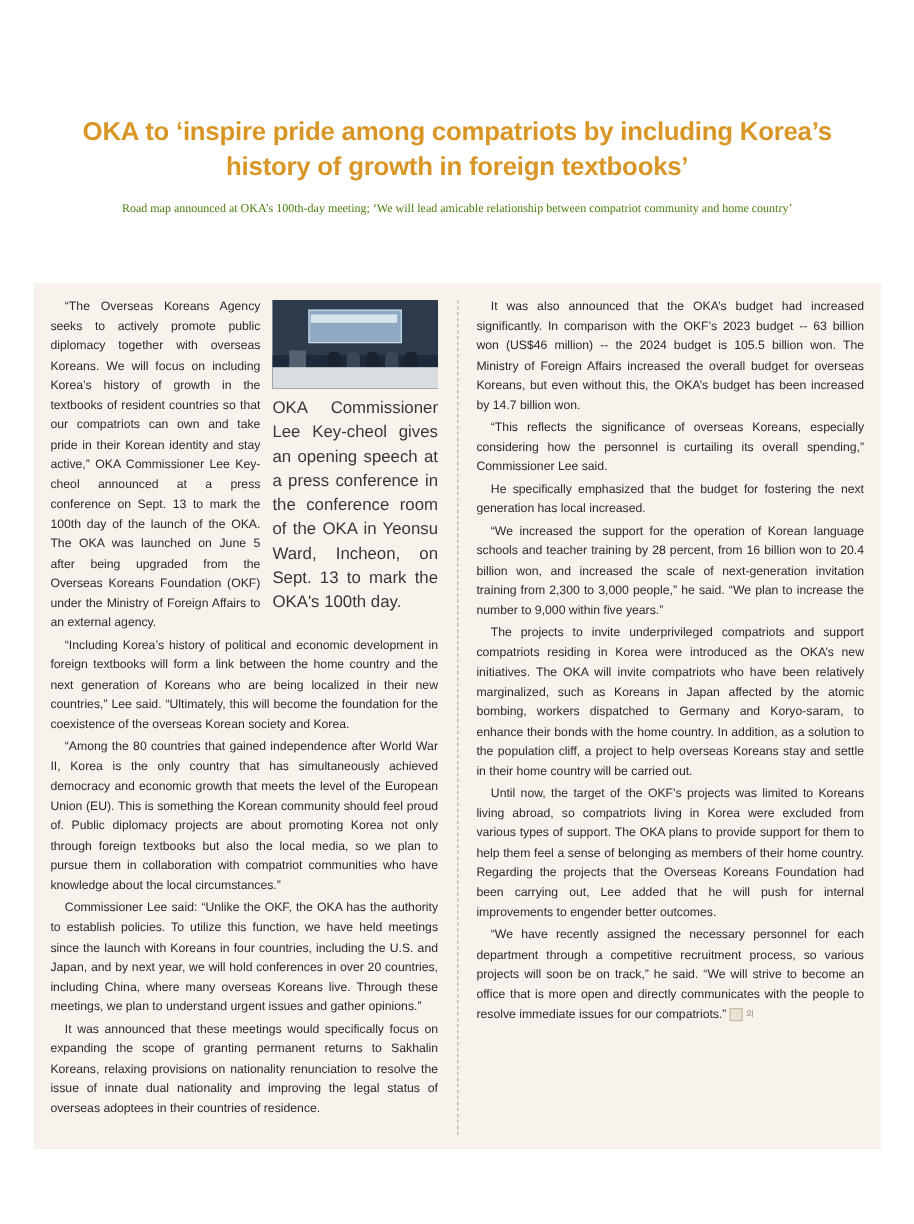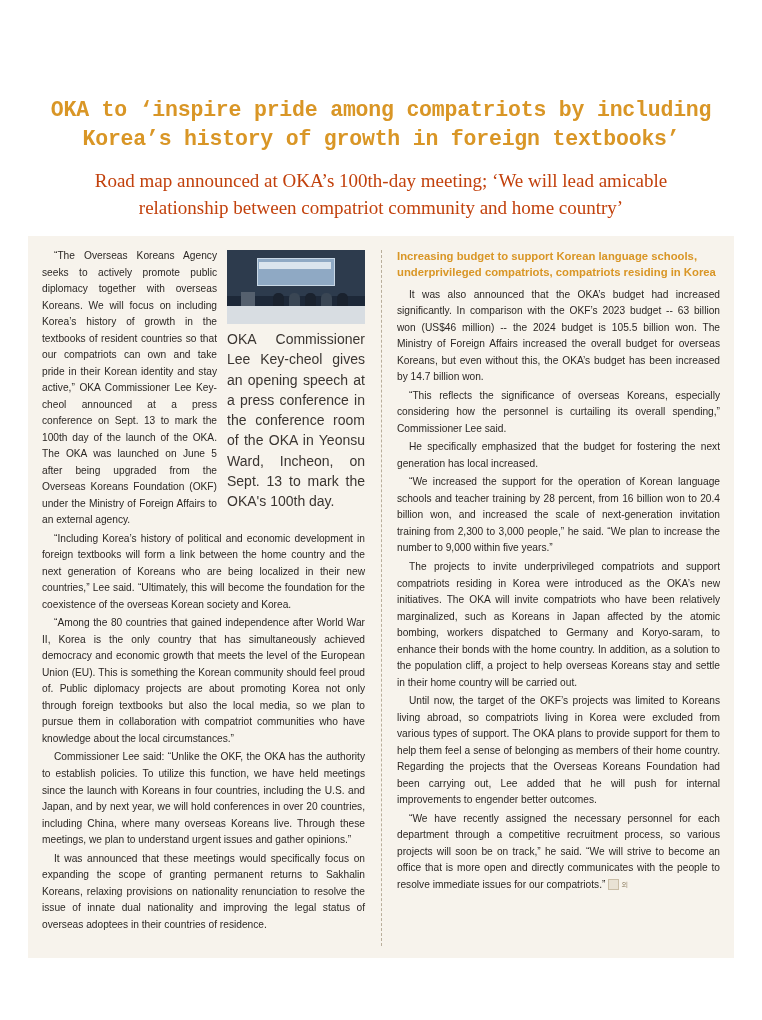--- a/index.html
+++ b/index.html
@@ -31,33 +31,33 @@
     background: #f7f3ec;
   }
   .header {
     position: absolute;
     left: 28px;
     top: 96px;
     width: 706px;
     text-align: center;
   }
   .headline {
-    font-family: Liberation Mono, monospace;
+    font-family: Liberation Sans, sans-serif;
     font-size: 21.5px;
     font-weight: bold;
     color: #d99626;
     line-height: 1.35;
     letter-spacing: -0.2px;
     padding: 0 18px;
   }
   .subhead {
     margin-top: 14px;
     font-family: "Liberation Serif", serif;
-    font-size: 19px;
-    color: #c2410c;
+    font-size: 10px;
+    color: #4d7c0f;
     line-height: 1.42;
     padding: 0 30px;
   }
   .columns {
     position: absolute;
     left: 42px;
     top: 248px;
     width: 678px;
     height: 700px;
   }
@@ -242,21 +242,20 @@
       </div>
 
       <p class="para">“The Overseas Koreans Agency seeks to actively promote public diplomacy together with overseas Koreans. We will focus on including Korea’s history of growth in the textbooks of resident countries so that our compatriots can own and take pride in their Korean identity and stay active,” OKA Commissioner Lee Key-cheol announced at a press conference on Sept. 13 to mark the 100th day of the launch of the OKA. The OKA was launched on June 5 after being upgraded from the Overseas Koreans Foundation (OKF) under the Ministry of Foreign Affairs to an external agency.</p>
       <p class="para">“Including Korea’s history of political and economic development in foreign textbooks will form a link between the home country and the next generation of Koreans who are being localized in their new countries,” Lee said. “Ultimately, this will become the foundation for the coexistence of the overseas Korean society and Korea.</p>
       <p class="para">“Among the 80 countries that gained independence after World War II, Korea is the only country that has simultaneously achieved democracy and economic growth that meets the level of the European Union (EU). This is something the Korean community should feel proud of. Public diplomacy projects are about promoting Korea not only through foreign textbooks but also the local media, so we plan to pursue them in collaboration with compatriot communities who have knowledge about the local circumstances.”</p>
       <p class="para">Commissioner Lee said: “Unlike the OKF, the OKA has the authority to establish policies. To utilize this function, we have held meetings since the launch with Koreans in four countries, including the U.S. and Japan, and by next year, we will hold conferences in over 20 countries, including China, where many overseas Koreans live. Through these meetings, we plan to understand urgent issues and gather opinions.”</p>
       <p class="para">It was announced that these meetings would specifically focus on expanding the scope of granting permanent returns to Sakhalin Koreans, relaxing provisions on nationality renunciation to resolve the issue of innate dual nationality and improving the legal status of overseas adoptees in their countries of residence.</p>
     </div>
 
     <div class="col col-right">
-      <p class="section-title">Increasing budget to support Korean language schools, underprivileged compatriots, compatriots residing in Korea</p>
       <p class="para">It was also announced that the OKA’s budget had increased significantly. In comparison with the OKF’s 2023 budget -- 63 billion won (US$46 million) -- the 2024 budget is 105.5 billion won. The Ministry of Foreign Affairs increased the overall budget for overseas Koreans, but even without this, the OKA’s budget has been increased by 14.7 billion won.</p>
       <p class="para">“This reflects the significance of overseas Koreans, especially considering how the personnel is curtailing its overall spending,” Commissioner Lee said.</p>
       <p class="para">He specifically emphasized that the budget for fostering the next generation has local increased.</p>
       <p class="para">“We increased the support for the operation of Korean language schools and teacher training by 28 percent, from 16 billion won to 20.4 billion won, and increased the scale of next-generation invitation training from 2,300 to 3,000 people,” he said. “We plan to increase the number to 9,000 within five years.”</p>
       <p class="para">The projects to invite underprivileged compatriots and support compatriots residing in Korea were introduced as the OKA’s new initiatives. The OKA will invite compatriots who have been relatively marginalized, such as Koreans in Japan affected by the atomic bombing, workers dispatched to Germany and Koryo-saram, to enhance their bonds with the home country. In addition, as a solution to the population cliff, a project to help overseas Koreans stay and settle in their home country will be carried out.</p>
       <p class="para">Until now, the target of the OKF’s projects was limited to Koreans living abroad, so compatriots living in Korea were excluded from various types of support. The OKA plans to provide support for them to help them feel a sense of belonging as members of their home country. Regarding the projects that the Overseas Koreans Foundation had been carrying out, Lee added that he will push for internal improvements to engender better outcomes.</p>
       <p class="para"><span>“We have recently assigned the necessary personnel for each department through a competitive recruitment process, so various projects will soon be on track,” he said. “We will strive to become an office that is more open and directly communicates with the people to resolve immediate issues for our compatriots.”</span><span class="endmark">외</span></p>
     </div>
 
   </div>

